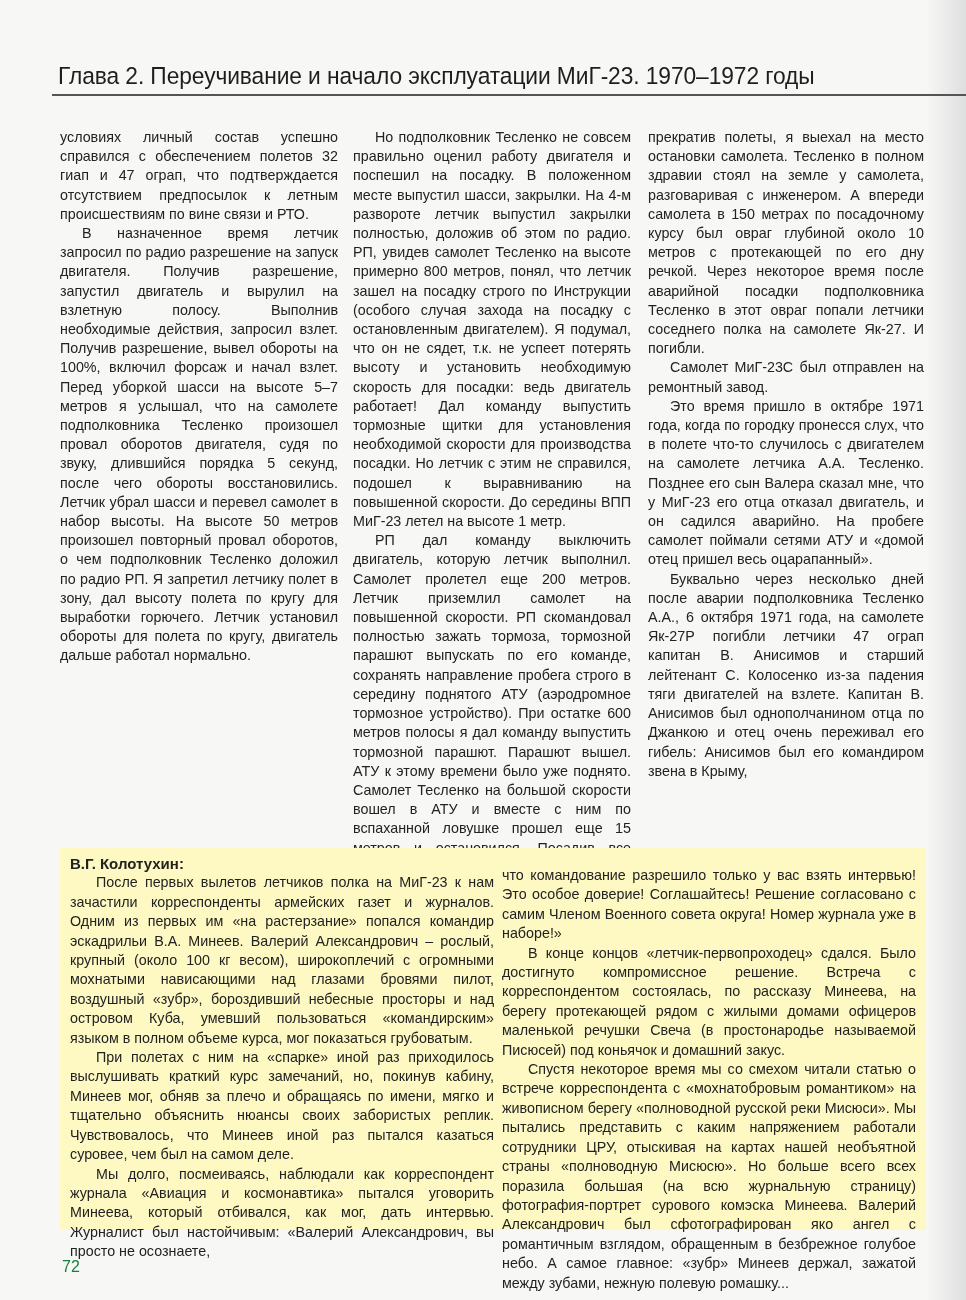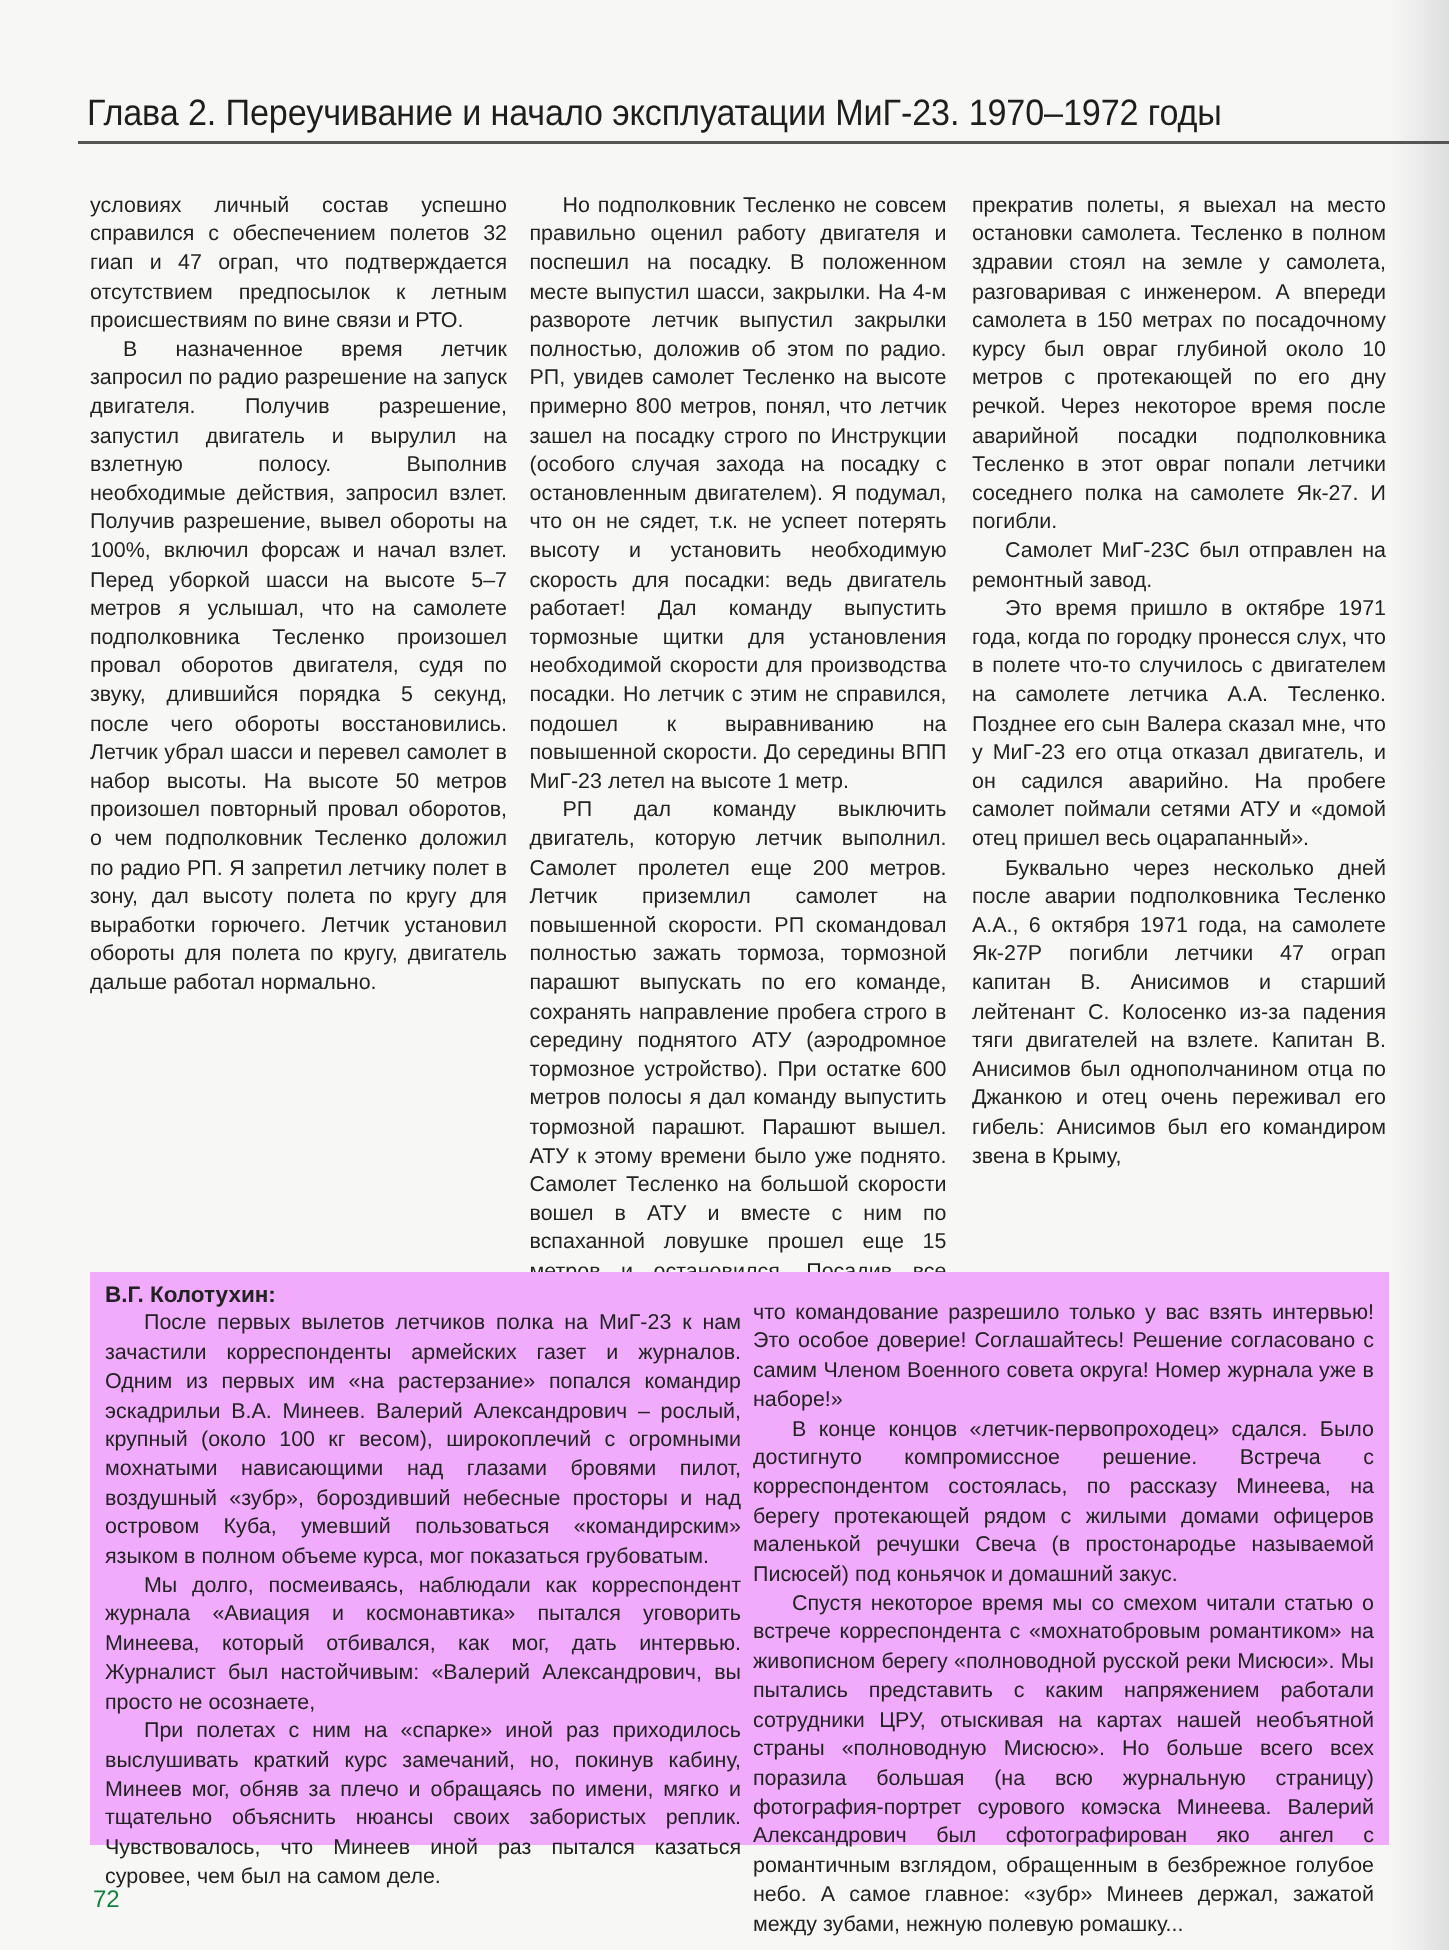--- a/index.html
+++ b/index.html
@@ -32,21 +32,21 @@
   .col p { margin:0; text-indent:22px; }
   .col p.noindent { text-indent:0; }
   .col p.gap { margin-top:19px; }
   .col .speaker { font-weight:bold; }
   #col1 { left:60px; width:278px; }
   #col2 { left:353px; width:278px; }
   #col3 { left:648px; width:276px; }
 
   .sidebar-box {
     position:absolute; left:60px; top:848px; width:866px; height:382px;
-    background:#f0abfc;
+    background:#fef9c3;
   }
   .box-col {
     position:absolute; top:0;
     font-size:14.3px; line-height:19.4px; color:#222;
     text-align:justify;
   }
   .box-col p { margin:0; text-indent:26px; }
   .box-col p.noindent { text-indent:0; }
   .box-title { font-weight:bold; font-size:15px; margin:0; }
   #boxcol1 { left:10px; top:6px; width:424px; }
@@ -79,22 +79,22 @@
   <p class="noindent">прекратив полеты, я выехал на место остановки самолета. Тесленко в полном здравии стоял на земле у самолета, разговаривая с инженером. А впереди самолета в 150 метрах по посадочному курсу был овраг глубиной около 10 метров с протекающей по его дну речкой. Через некоторое время после аварийной посадки подполковника Тесленко в этот овраг попали летчики соседнего полка на самолете Як-27. И погибли.</p>
   <p>Самолет МиГ-23С был отправлен на ремонтный завод.</p>
   <p>Это время пришло в октябре 1971 года, когда по городку пронесся слух, что в полете что-то случилось с двигателем на самолете летчика А.А. Тесленко. Позднее его сын Валера сказал мне, что у МиГ-23 его отца отказал двигатель, и он садился аварийно. На пробеге самолет поймали сетями АТУ и «домой отец пришел весь оцарапанный».</p>
   <p>Буквально через несколько дней после аварии подполковника Тесленко А.А., 6 октября 1971 года, на самолете Як-27Р погибли летчики 47 ограп капитан В. Анисимов и старший лейтенант С. Колосенко из-за падения тяги двигателей на взлете. Капитан В. Анисимов был однополчанином отца по Джанкою и отец очень переживал его гибель: Анисимов был его командиром звена в Крыму,</p>
 </div>
 
 <div class="sidebar-box">
   <div class="box-col" id="boxcol1">
     <p class="box-title noindent">В.Г. Колотухин:</p>
     <p>После первых вылетов летчиков полка на МиГ-23 к нам зачастили корреспонденты армейских газет и журналов. Одним из первых им «на растерзание» попался командир эскадрильи В.А. Минеев. Валерий Александрович – рослый, крупный (около 100 кг весом), широкоплечий с огромными мохнатыми нависающими над глазами бровями пилот, воздушный «зубр», бороздивший небесные просторы и над островом Куба, умевший пользоваться «командирским» языком в полном объеме курса, мог показаться грубоватым.</p>
+    <p>При полетах с ним на «спарке» иной раз приходилось выслушивать краткий курс замечаний, но, покинув кабину, Минеев мог, обняв за плечо и обращаясь по имени, мягко и тщательно объяснить нюансы своих забористых реплик. Чувствовалось, что Минеев иной раз пытался казаться суровее, чем был на самом деле.</p>
     <p>Мы долго, посмеиваясь, наблюдали как корреспондент журнала «Авиация и космонавтика» пытался уговорить Минеева, который отбивался, как мог, дать интервью. Журналист был настойчивым: «Валерий Александрович, вы просто не осознаете,</p>
-    <p>При полетах с ним на «спарке» иной раз приходилось выслушивать краткий курс замечаний, но, покинув кабину, Минеев мог, обняв за плечо и обращаясь по имени, мягко и тщательно объяснить нюансы своих забористых реплик. Чувствовалось, что Минеев иной раз пытался казаться суровее, чем был на самом деле.</p>
   </div>
   <div class="box-col" id="boxcol2">
     <p class="noindent">что командование разрешило только у вас взять интервью! Это особое доверие! Соглашайтесь! Решение согласовано с самим Членом Военного совета округа! Номер журнала уже в наборе!»</p>
     <p>В конце концов «летчик-первопроходец» сдался. Было достигнуто компромиссное решение. Встреча с корреспондентом состоялась, по рассказу Минеева, на берегу протекающей рядом с жилыми домами офицеров маленькой речушки Свеча (в простонародье называемой Писюсей) под коньячок и домашний закус.</p>
     <p>Спустя некоторое время мы со смехом читали статью о встрече корреспондента с «мохнатобровым романтиком» на живописном берегу «полноводной русской реки Мисюси». Мы пытались представить с каким напряжением работали сотрудники ЦРУ, отыскивая на картах нашей необъятной страны «полноводную Мисюсю». Но больше всего всех поразила большая (на всю журнальную страницу) фотография-портрет сурового комэска Минеева. Валерий Александрович был сфотографирован яко ангел с романтичным взглядом, обращенным в безбрежное голубое небо. А самое главное: «зубр» Минеев держал, зажатой между зубами, нежную полевую ромашку...</p>
   </div>
 </div>
 
 <div class="page-number">72</div>
 

